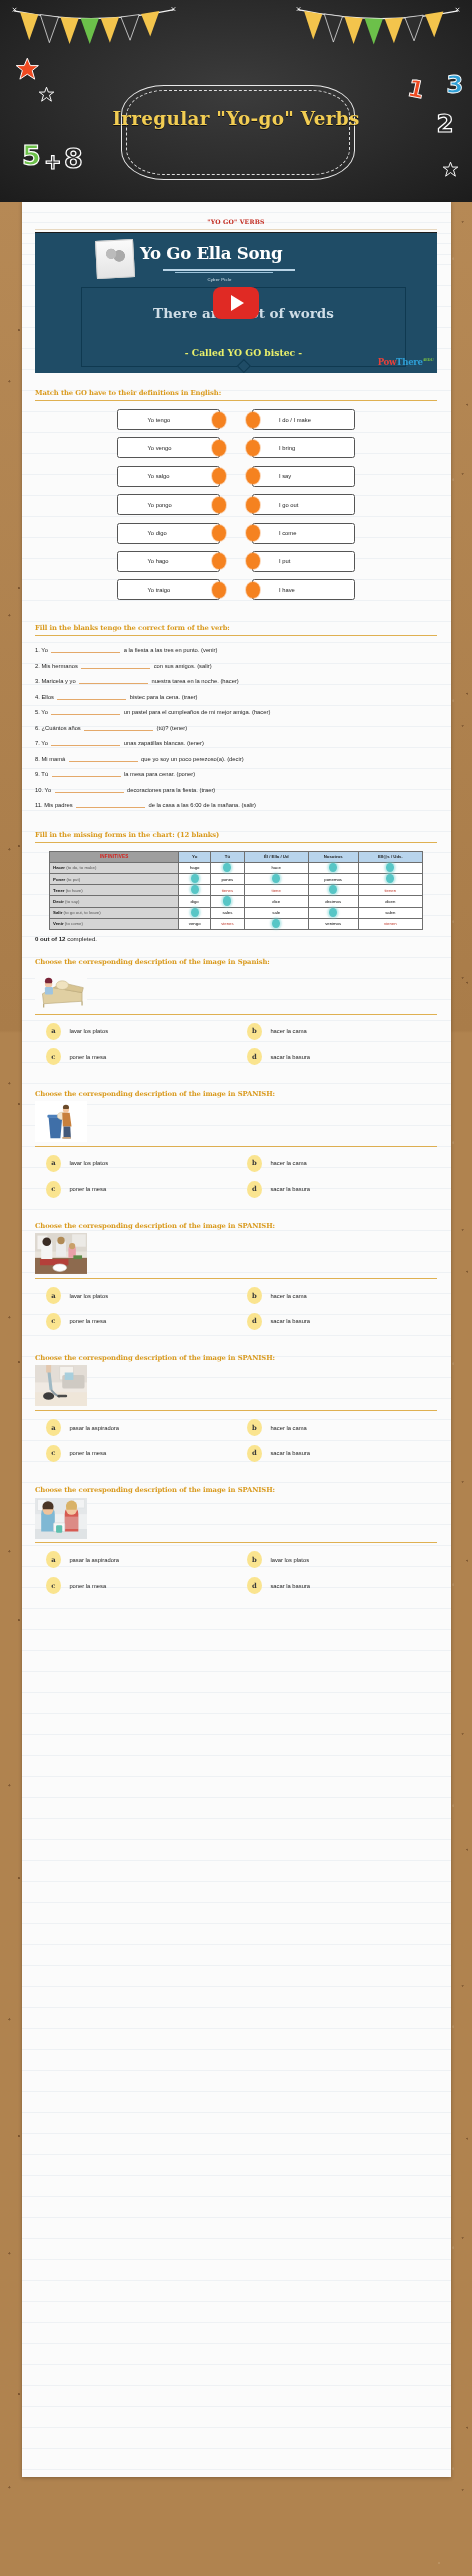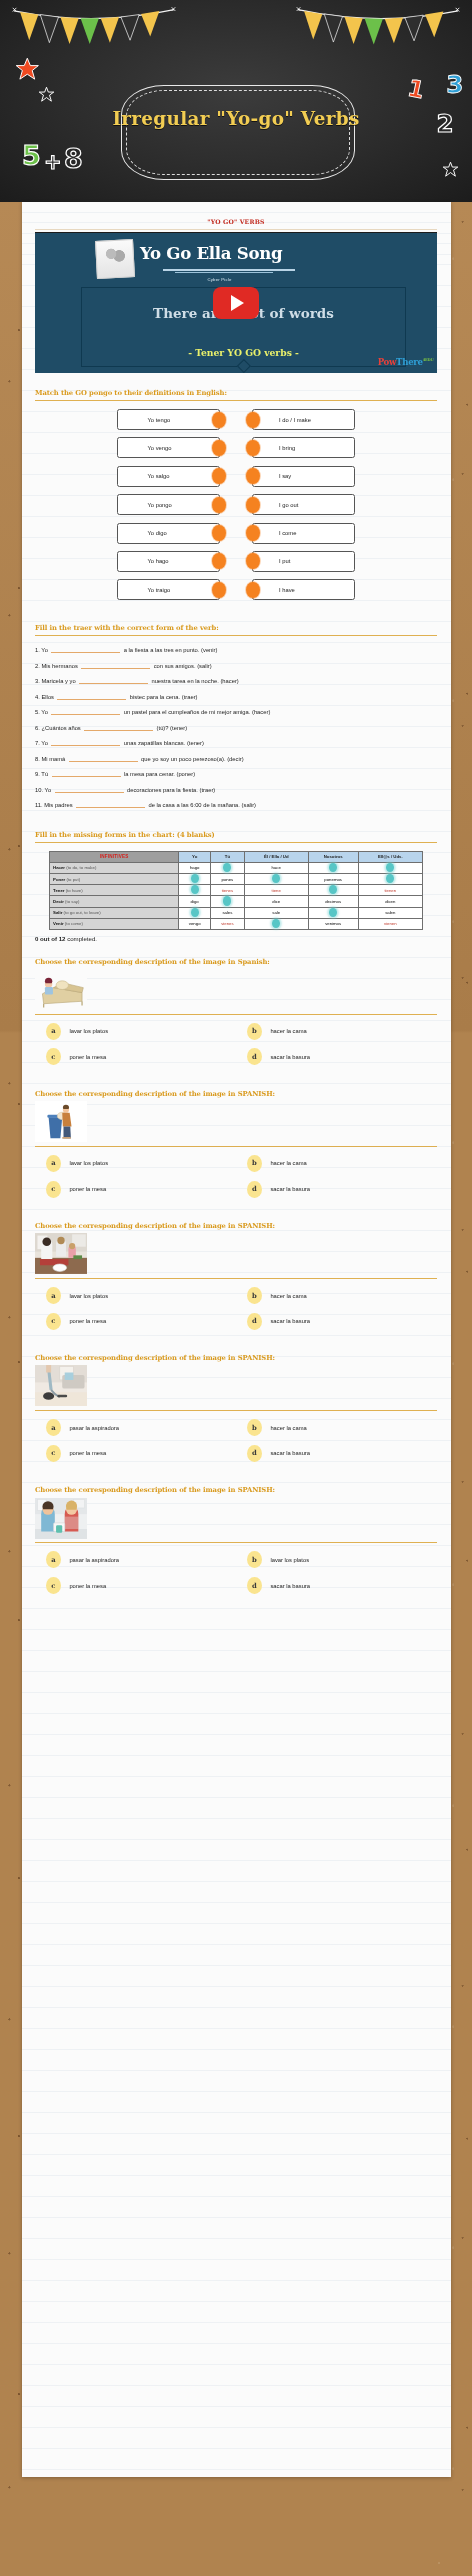--- a/index.html
+++ b/index.html
@@ -295,32 +295,32 @@
   <div class="video-rule"></div>
   <div class="video-rule2"></div>
   <div class="video">
     <div class="v-thumb"></div>
     <div class="v-title">Yo Go Ella Song</div>
     <div class="v-underline"></div>
     <div class="v-underline2"></div>
     <div class="v-author">Cyber Picle</div>
     <div class="v-box">
       <div class="v-line1">There are a lot of words</div>
-      <div class="v-line2">- Tener YO GO verbs -</div>
+      <div class="v-line2">- Called YO GO bistec -</div>
       <div class="v-diamond"></div>
     </div>
     <div class="play-btn"></div>
     <div class="powtoon">
       <span class="p1">Pow</span><span class="p2">There</span><sup>4EDU</sup>
     </div>
   </div>
 
   <div class="spacer"></div>
 
-  <div class="sec-title">Match the GO pongo to their definitions in English:</div>
+  <div class="sec-title">Match the GO have to their definitions in English:</div>
   <div class="sec-rule"></div>
   <div id="match-list">
         <div class="match-row">
           <div class="m-card m-left">
             <span>Yo tengo</span>
             <span class="dot dot-r"></span>
           </div>
           <div class="m-gap"></div>
           <div class="m-card m-right">
             <span class="dot dot-l"></span>
@@ -390,39 +390,39 @@
           <div class="m-gap"></div>
           <div class="m-card m-right">
             <span class="dot dot-l"></span>
             <span>I have</span>
           </div>
         </div>
       </div>
 
   <div class="spacer"></div>
 
-  <div class="sec-title">Fill in the traer with the correct form of the verb:</div>
+  <div class="sec-title">Fill in the blanks tengo the correct form of the verb:</div>
   <div class="sec-rule"></div>
   <div id="fill-list">
         <div class="fib"><span>1. </span><span>Yo </span><span class="blank"></span><span> a la fiesta a las tres en punto. (venir)</span></div>
         <div class="fib"><span>2. </span><span>Mis hermanos </span><span class="blank"></span><span> con sus amigos. (salir)</span></div>
         <div class="fib"><span>3. </span><span>Maricela y yo </span><span class="blank"></span><span> nuestra tarea en la noche. (hacer)</span></div>
         <div class="fib"><span>4. </span><span>Ellos </span><span class="blank"></span><span> bistec para la cena. (traer)</span></div>
         <div class="fib"><span>5. </span><span>Yo </span><span class="blank"></span><span> un pastel para el cumpleaños de mi mejor amiga. (hacer)</span></div>
         <div class="fib"><span>6. </span><span>¿Cuántos años </span><span class="blank"></span><span> (tú)? (tener)</span></div>
         <div class="fib"><span>7. </span><span>Yo </span><span class="blank"></span><span> unas zapatillas blancas. (tener)</span></div>
         <div class="fib"><span>8. </span><span>Mi mamá </span><span class="blank"></span><span> que yo soy un poco perezoso(a). (decir)</span></div>
         <div class="fib"><span>9. </span><span>Tú </span><span class="blank"></span><span> la mesa para cenar. (poner)</span></div>
         <div class="fib"><span>10. </span><span>Yo </span><span class="blank"></span><span> decoraciones para la fiesta. (traer)</span></div>
         <div class="fib"><span>11. </span><span>Mis padres </span><span class="blank"></span><span> de la casa a las 6:00 de la mañana. (salir)</span></div>
       </div>
 
   <div class="spacer"></div>
 
-  <div class="sec-title">Fill in the missing forms in the chart: (4 blanks)</div>
+  <div class="sec-title">Fill in the missing forms in the chart: (12 blanks)</div>
   <div class="sec-rule"></div>
   <table class="chart">
     <thead>
           <tr id="chart-head">
             <th class="inf-head">INFINITIVES</th>
             <th class="pron">Yo</th>
             <th class="pron">Tú</th>
             <th class="pron">Él / Ella / Ud</th>
             <th class="pron">Nosotros</th>
             <th class="pron">Ell@s / Uds.</th>

